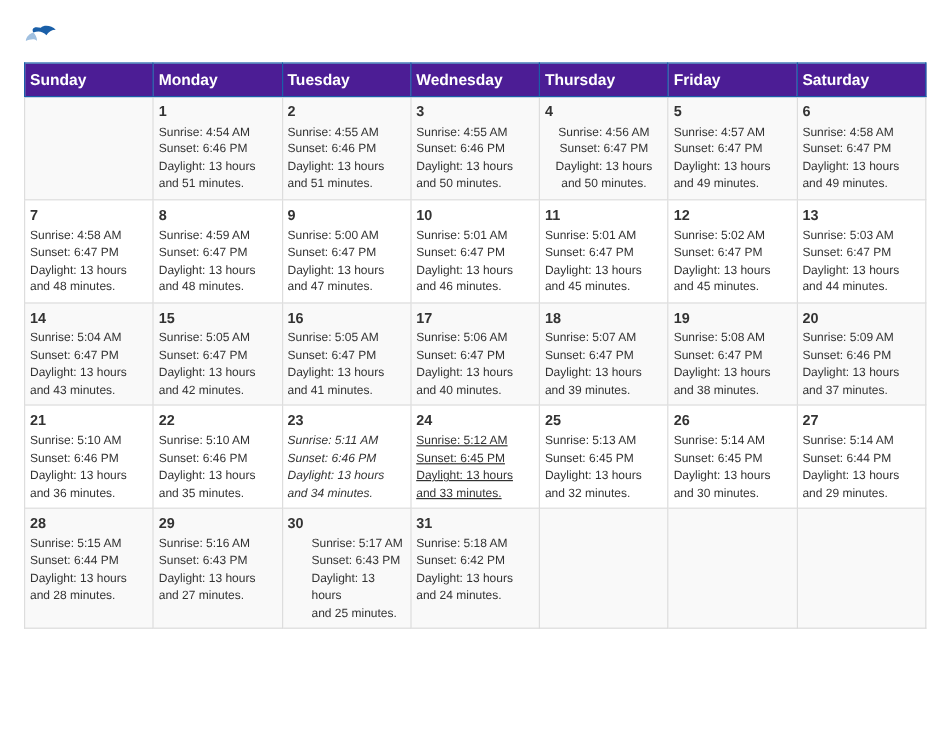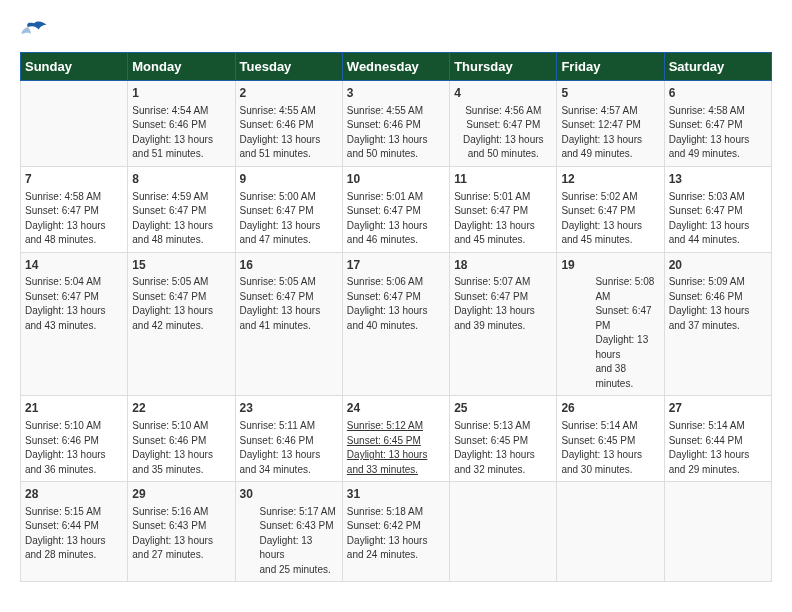--- a/index.html
+++ b/index.html
@@ -29,21 +29,21 @@
     }
     .title-area { text-align: right; }
     .month-title { font-size: 36px; font-weight: normal; color: #333; }
     .location-title { font-size: 16px; color: #555; }
     table {
       width: 100%;
       border-collapse: collapse;
       table-layout: fixed;
     }
     thead tr {
-      background-color: #14532d;
+      background-color: #4c1d95;
       color: #fff;
     }
     thead th {
       padding: 6px 4px;
       font-size: 13px;
       font-weight: bold;
       text-align: left;
       border: 1px solid #1a5fa8;
     }
     tbody tr {
@@ -131,21 +131,21 @@
         <td>
           <span class="day-num">4</span>
           <div class="day-info" style="white-space: pre-line; text-align: center;">Sunrise: 4:56 AM
 Sunset: 6:47 PM
 Daylight: 13 hours
 and 50 minutes.</div>
         </td>
         <td>
           <span class="day-num">5</span>
           <div class="day-info" style="white-space: pre-line;">Sunrise: 4:57 AM
-Sunset: 12:47 PM
+Sunset: 6:47 PM
 Daylight: 13 hours
 and 49 minutes.</div>
         </td>
         <td>
           <span class="day-num">6</span>
           <div class="day-info" style="white-space: pre-line;">Sunrise: 4:58 AM
 Sunset: 6:47 PM
 Daylight: 13 hours
 and 49 minutes.</div>
         </td>
@@ -232,21 +232,21 @@
         </td>
         <td>
           <span class="day-num">18</span>
           <div class="day-info" style="white-space: pre-line;">Sunrise: 5:07 AM
 Sunset: 6:47 PM
 Daylight: 13 hours
 and 39 minutes.</div>
         </td>
         <td>
           <span class="day-num">19</span>
-          <div class="day-info" style="white-space: pre-line; margin-left: 34px;">Sunrise: 5:08 AM
+          <div class="day-info" style="white-space: pre-line;">Sunrise: 5:08 AM
 Sunset: 6:47 PM
 Daylight: 13 hours
 and 38 minutes.</div>
         </td>
         <td>
           <span class="day-num">20</span>
           <div class="day-info" style="white-space: pre-line;">Sunrise: 5:09 AM
 Sunset: 6:46 PM
 Daylight: 13 hours
 and 37 minutes.</div>
@@ -262,21 +262,21 @@
         </td>
         <td>
           <span class="day-num">22</span>
           <div class="day-info" style="white-space: pre-line;">Sunrise: 5:10 AM
 Sunset: 6:46 PM
 Daylight: 13 hours
 and 35 minutes.</div>
         </td>
         <td>
           <span class="day-num">23</span>
-          <div class="day-info" style="white-space: pre-line;">Sunrise: 5:11 AM
+          <div class="day-info" style="white-space: pre-line; font-style: italic;">Sunrise: 5:11 AM
 Sunset: 6:46 PM
 Daylight: 13 hours
 and 34 minutes.</div>
         </td>
         <td>
           <span class="day-num">24</span>
           <div class="day-info" style="white-space: pre-line; text-decoration: underline;">Sunrise: 5:12 AM
 Sunset: 6:45 PM
 Daylight: 13 hours
 and 33 minutes.</div>

